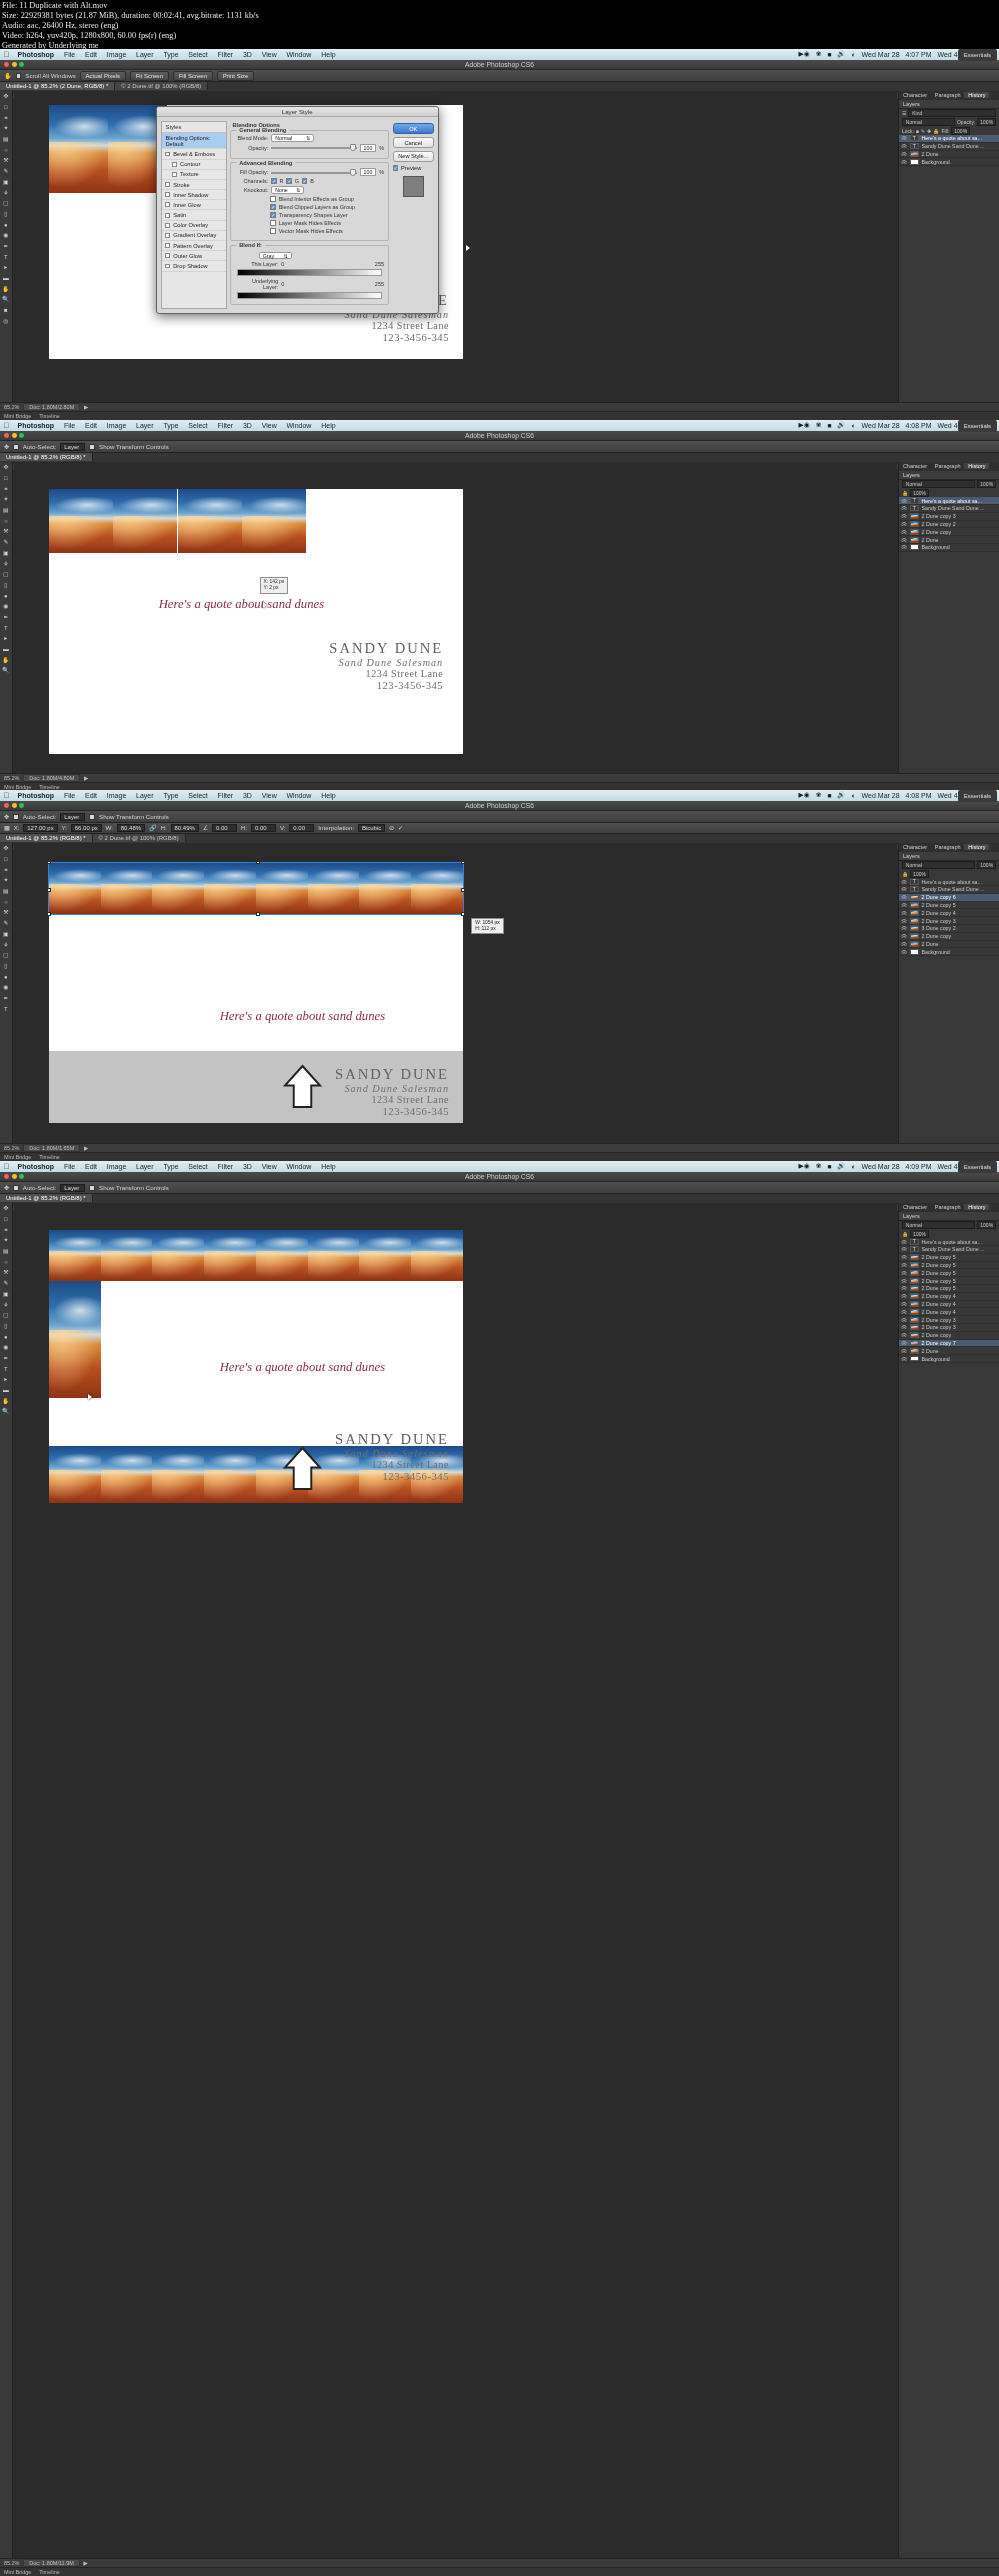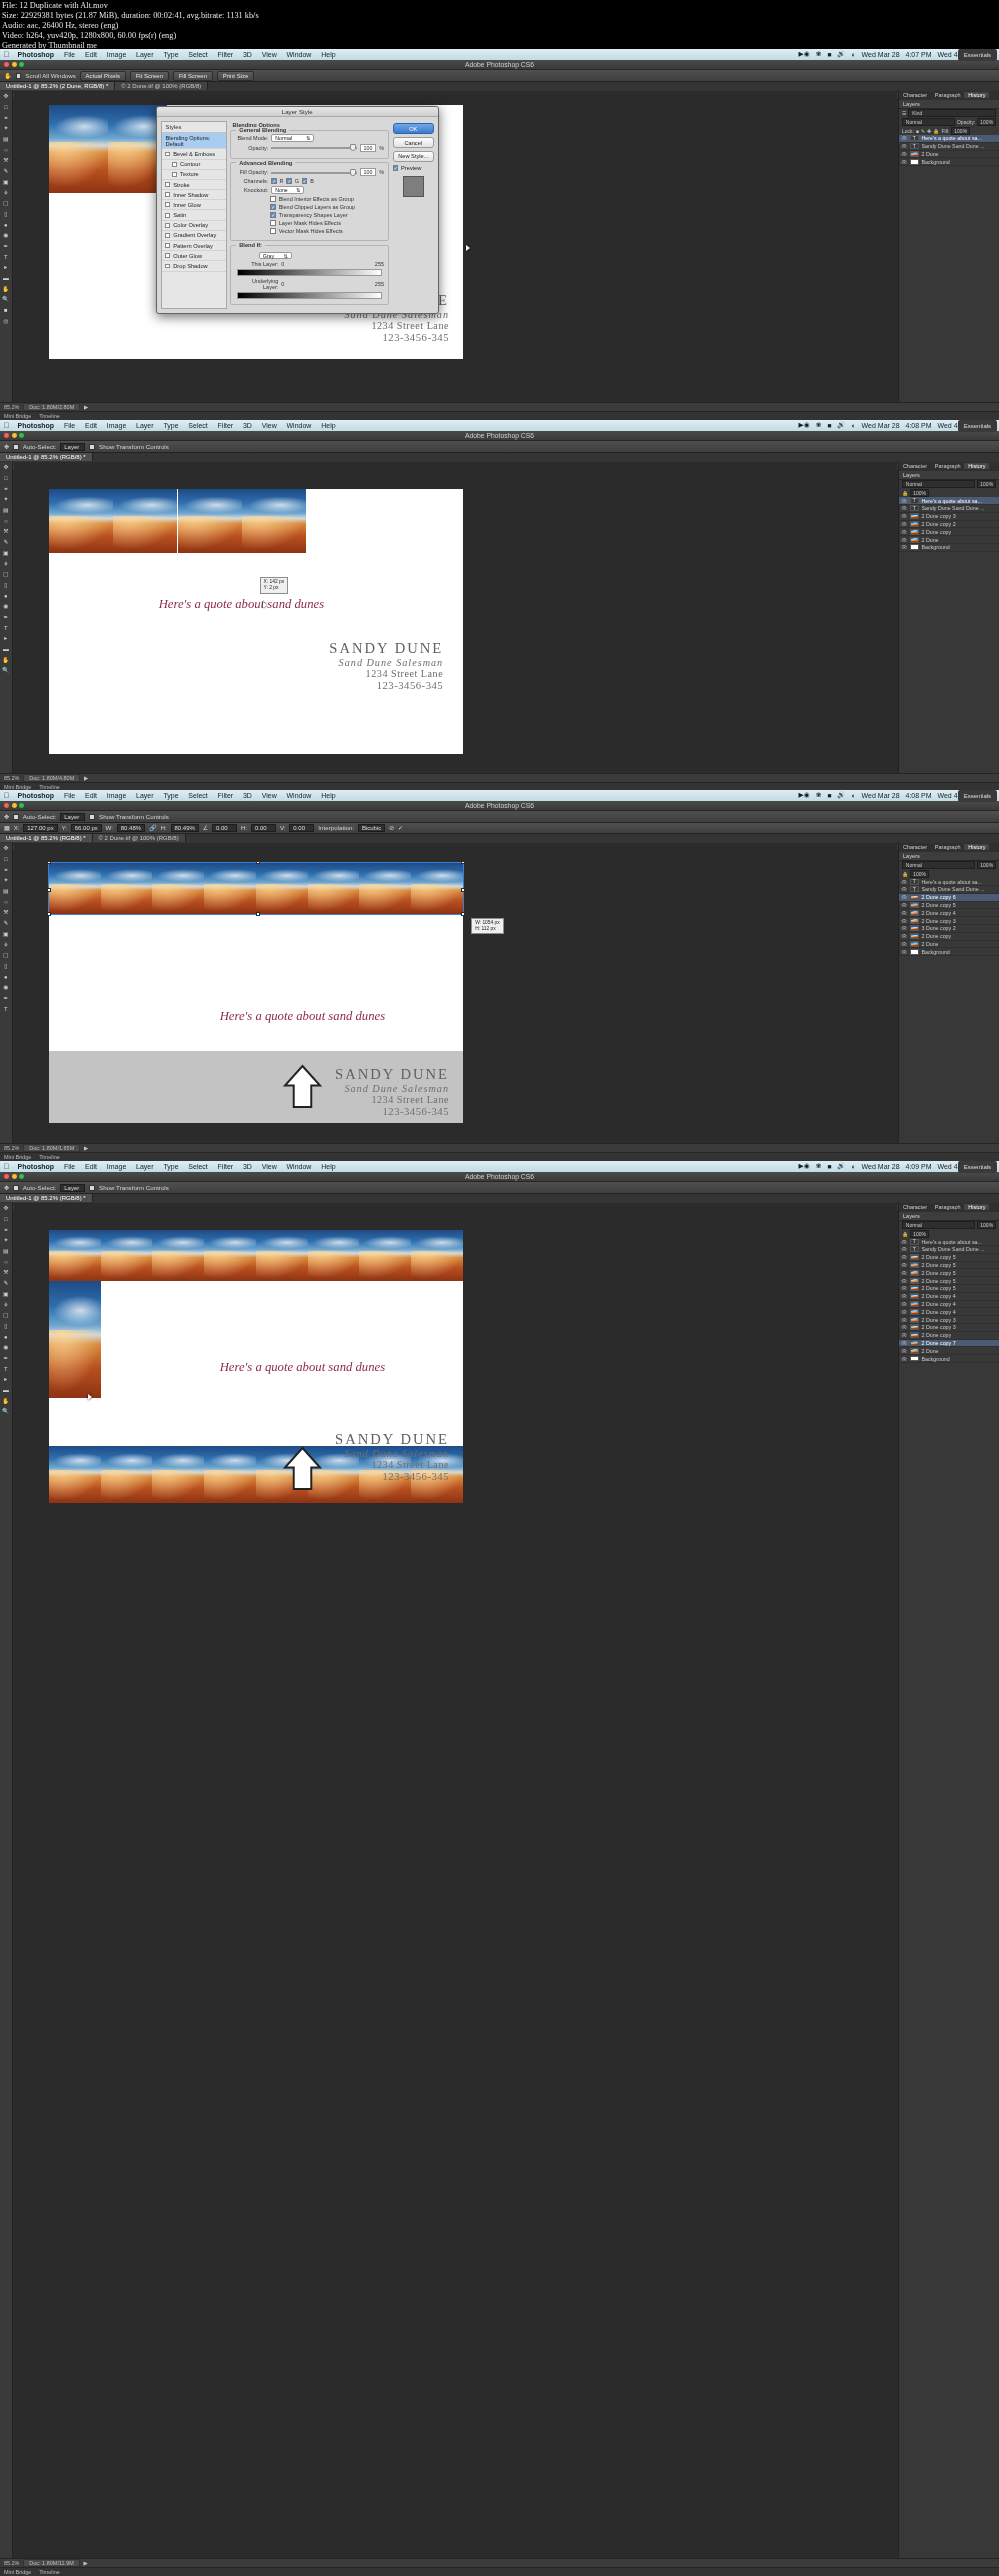--- a/index.html
+++ b/index.html
@@ -159,25 +159,25 @@
   .cursor { position:absolute; width:0;height:0; border-left:4.9px solid #fff; border-bottom:3.9px solid transparent;
      border-top:3.9px solid transparent; filter:drop-shadow(0 0 1px #000); }
   .bigarrow { position:absolute; }
 </style>
 </head>
 <body>
 
 <div class="page">
 
   <div class="vidinfo">
-    <div>File: 12 Duplicate with Alt.mov</div>
+    <div>File: 11 Duplicate with Alt.mov</div>
     <div>Size: 22929381 bytes (21.87 MiB), duration: 00:02:41, avg.bitrate: 1131 kb/s</div>
     <div>Audio: aac, 26400 Hz, stereo (eng)</div>
     <div>Video: h264, yuv420p, 1280x800, 60.00 fps(r) (eng)</div>
-    <div>Generated by Thumbnail me</div>
+    <div>Generated by Underlying me</div>
   </div>
 
   <div class="ps p1">
     <div class="osxbar">
       <span class="apple"></span>
       <span class="appname">Photoshop</span>
       <span class="mi">File</span>
       <span class="mi">Edit</span>
       <span class="mi">Image</span>
       <span class="mi">Layer</span>

